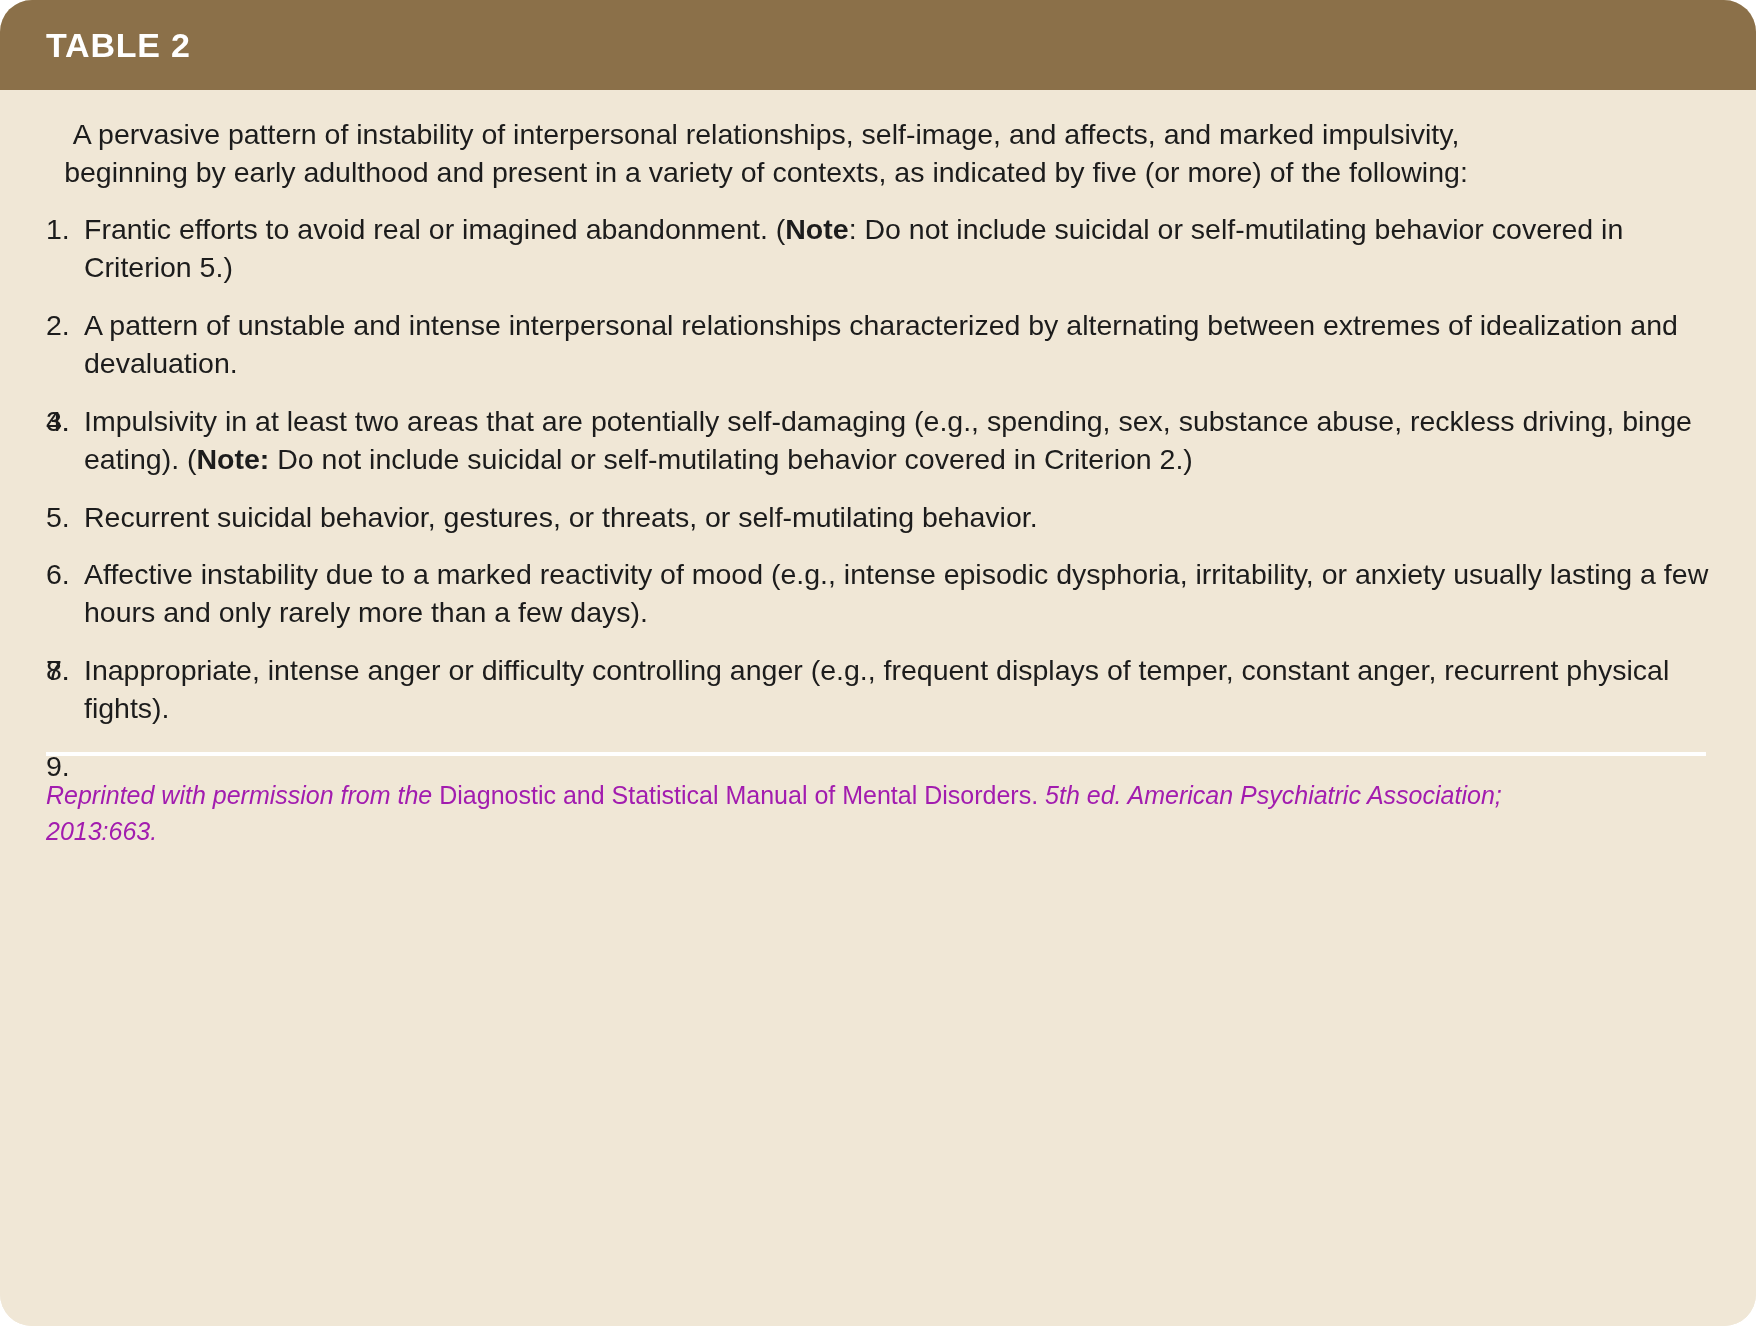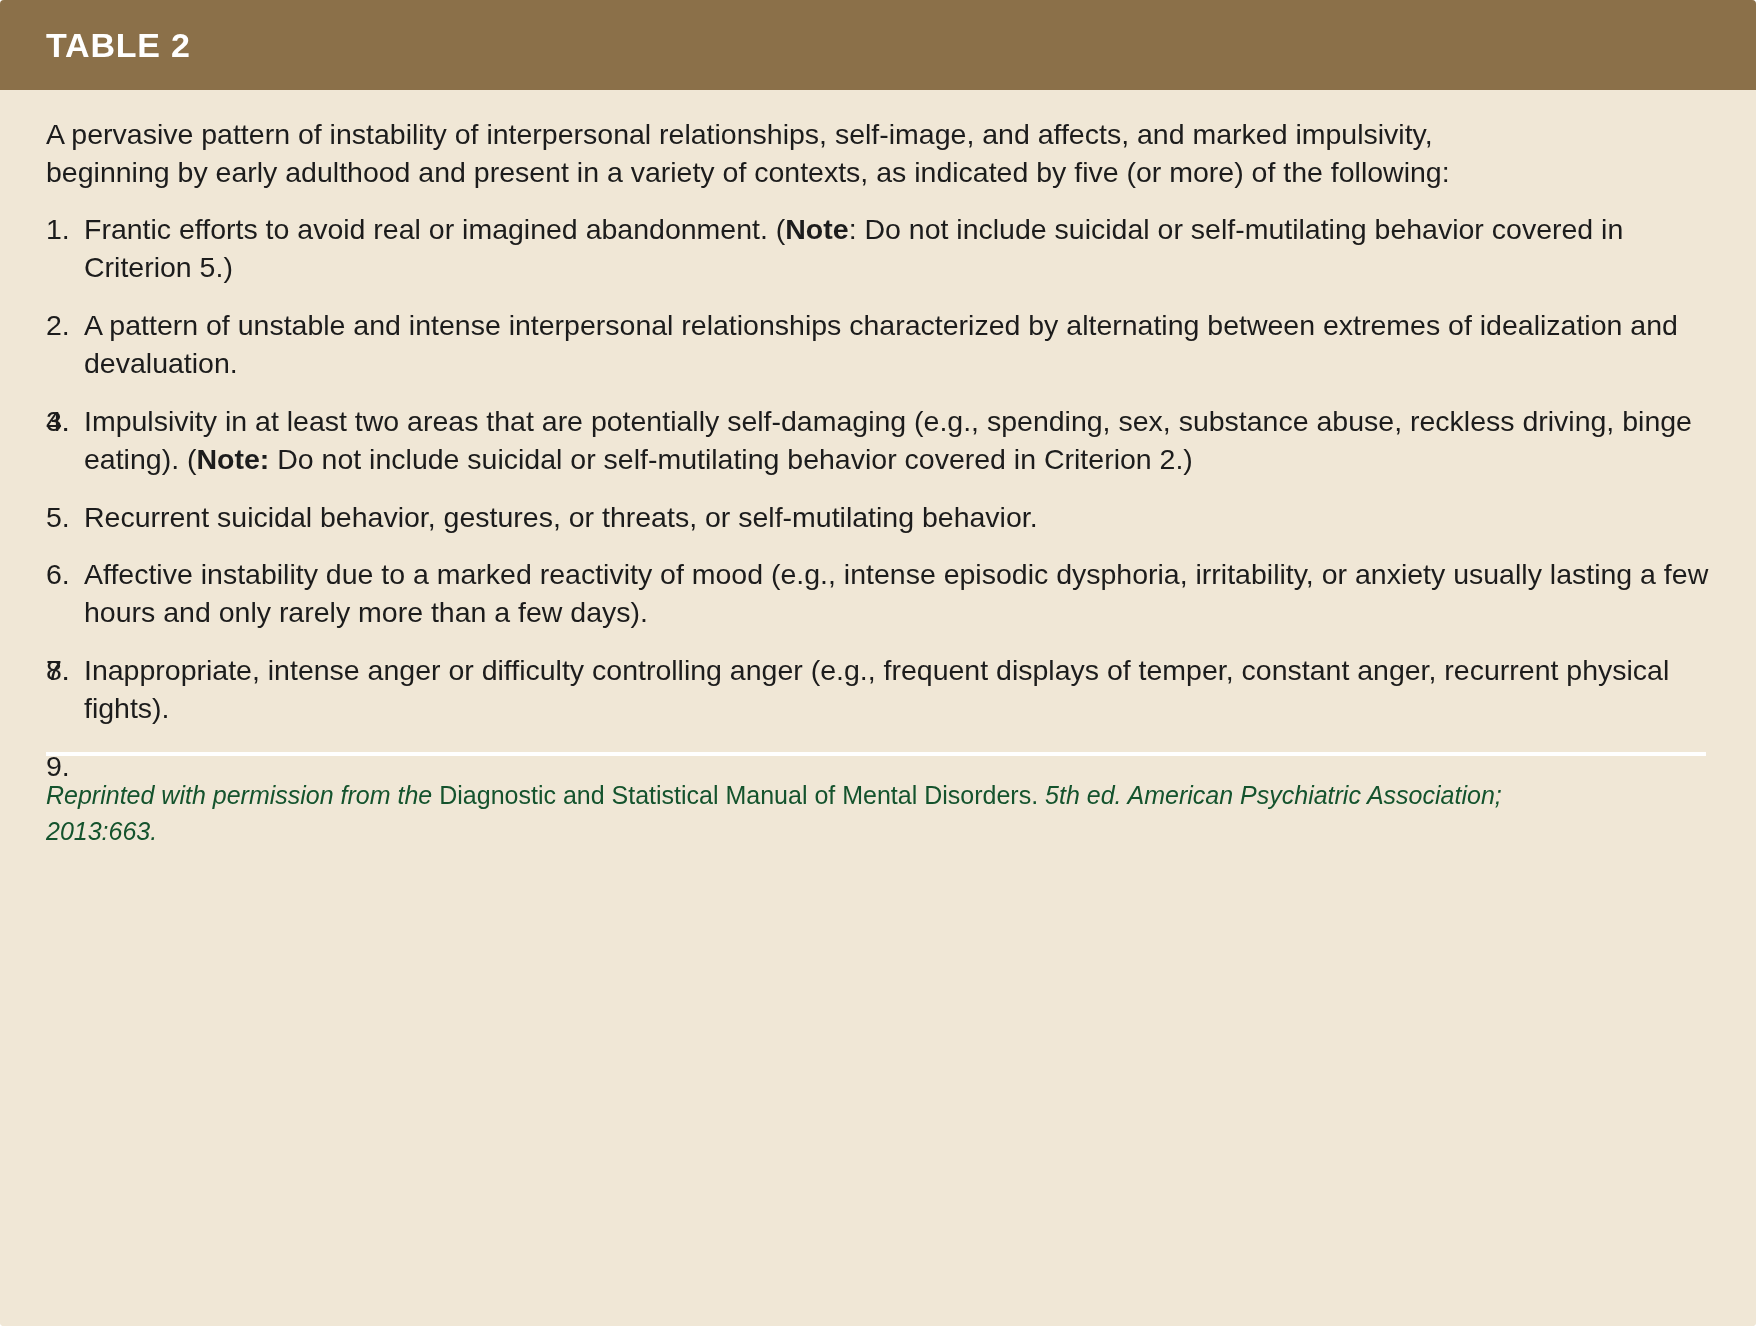--- a/index.html
+++ b/index.html
@@ -13,21 +13,21 @@
     height: 1326px;
     font-family: "Liberation Sans", sans-serif;
     -webkit-font-smoothing: antialiased;
   }
 
   .table-card {
     position: relative;
     width: 1756px;
     height: 1326px;
     box-sizing: border-box;
-    border-radius: 4px;
+    border-radius: 32px;
     overflow: hidden;
     background: #F0E7D6;
     display: flex;
     flex-direction: column;
   }
 
   
   .table-header {
     flex: 0 0 auto;
     height: 90px;
@@ -62,20 +62,21 @@
     margin: 0 0 16px 0;
     line-height: 1.18;
   }
 
   .intro-text {
     color: #1c1c1c;
     font-size: 28.5px;
     line-height: 1.32;
     margin: 0 0 20px 0;
     max-width: 1440px;
+    text-align: center;
   }
 
   .criteria-list {
     list-style: none;
     margin: 0;
     padding: 0;
   }
   .criteria-item {
     position: relative;
     color: #1c1c1c;
@@ -100,21 +101,21 @@
 
   
   .footnote-rule {
     height: 4px;
     background: #ffffff;
     margin: 24px 0 22px 0;
     border: none;
     width: calc(100% - 4px);
   }
   .footnote {
-    color: #14532d;
+    color: #a21caf;
     font-size: 25px;
     line-height: 1.42;
     font-style: italic;
     margin: 0;
     padding-bottom: 30px;
     max-width: 1480px;
   }
   .footnote .roman {
     font-style: normal;
   }

